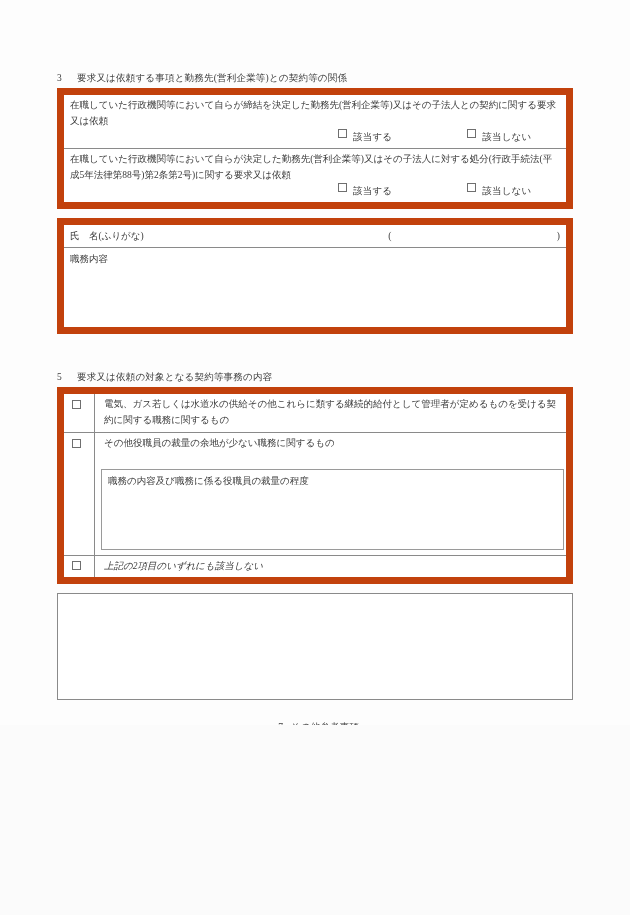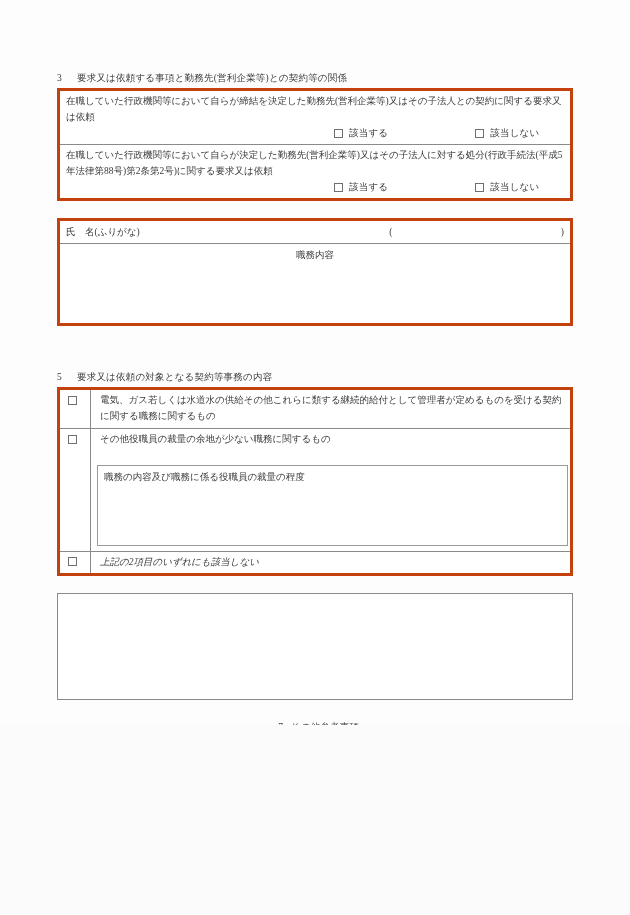--- a/index.html
+++ b/index.html
@@ -41,21 +41,21 @@
     margin-bottom: 3px;
   }
   .sec-num {
     display: inline-block;
     width: 20px;
     font-family: "Liberation Serif", serif;
   }
 
   
   .tbl {
-    border: 3px solid #c2410c;
+    border: 7px solid #c2410c;
     background: #fff;
     box-sizing: border-box;
     width: 516px;
   }
   .row {
     border-bottom: 1px solid #8a8a8a;
     box-sizing: border-box;
     display: flex;
   }
   .row:last-child { border-bottom: none; }
@@ -76,22 +76,22 @@
     line-height: 15.5px;
     letter-spacing: 0px;
   }
   .s3-choices {
     display: flex;
     font-size: 9.5px;
     line-height: 16px;
     padding-left: 236px;
     letter-spacing: .2px;
   }
-  .choice { display: flex; align-items: center; white-space: nowrap; padding-left: 32px; }
-  .choice + .choice { margin-left: 55px; }
+  .choice { display: flex; align-items: flex-start; white-space: nowrap; padding-left: 32px; }
+  .choice + .choice { margin-left: 43px; }
   .cbox {
     display: inline-block;
     width: 7px; height: 7px;
     border: 1px solid #6f6f6f;
     margin-right: 6px;
     background: #fff;
     flex: 0 0 auto;
   }
 
   
@@ -111,21 +111,20 @@
 
   .s4-cell-left  { width: 261px; }
   .s4-cell-right { width: 254px; }
 
   .s4-duty {
     padding: 3px 6px;
     font-size: 9.5px;
     line-height: 16px;
     height: 79px;
     box-sizing: border-box;
-    text-align: center;
   }
 
   
   .s5-row { display: flex; }
   .s5-cb {
     width: 31px;
     flex: 0 0 31px;
     border-right: 1px solid #8a8a8a;
     box-sizing: border-box;
     display: flex;

